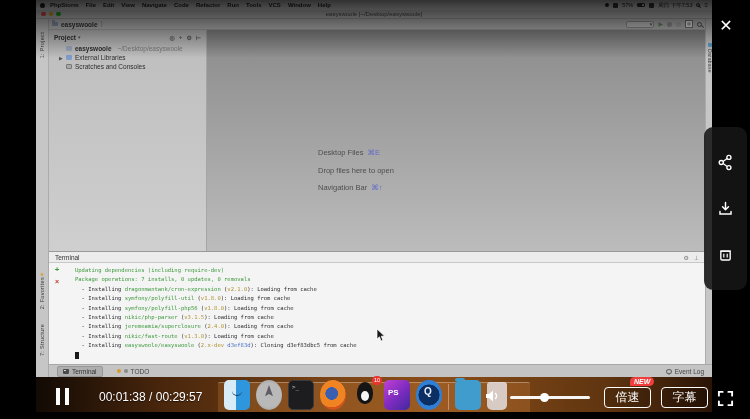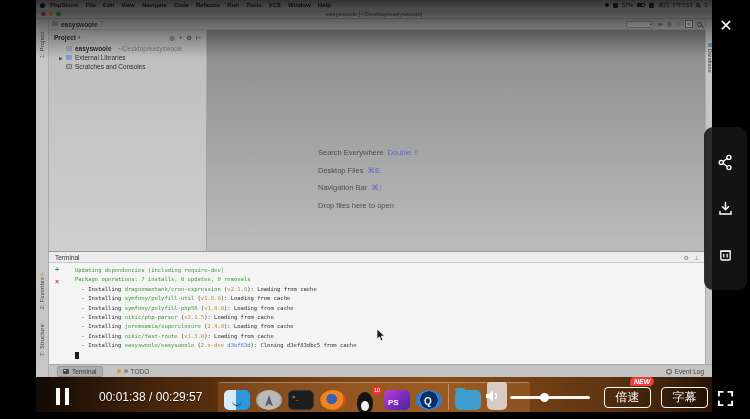--- a/index.html
+++ b/index.html
@@ -99,21 +99,21 @@
   .bb-todo { display:flex; align-items:center; gap:3px; margin-left:14px; color:#444; }
   .todo-dot-a { width:4px; height:4px; border-radius:50%; background:#d89a2b; }
   .todo-dot-b { width:4px; height:4px; border-radius:50%; background:#8a8a8a; }
   .bb-right { margin-left:auto; margin-right:8px; display:flex; align-items:center; gap:3px; color:#444; }
   .bubble { width:6px; height:5px; border:1px solid #666; border-radius:50%; position:relative; }
   .bubble:after { content:""; position:absolute; left:0; bottom:-2px; border-left:2px solid transparent; border-right:2px solid transparent; border-top:2px solid #666; }
 
   
   .desktop { position:absolute; left:0; top:377px; width:676px; height:35px; background:linear-gradient(90deg,#120a04 0%,#47250c 18%,#7c4516 45%,#8a4d18 60%,#5e3410 85%,#2a1406 100%); }
   .dock-band { position:absolute; left:182px; top:5px; width:312px; height:30px; background:rgba(205,130,60,.28); border-top:1px solid rgba(255,255,255,.3); border-radius:2px 2px 0 0; display:flex; align-items:flex-end; gap:6px; padding:2px 6px; }
-  .dock-ic { width:26px; height:20px; border-radius:5px; position:relative; flex:none; }
+  .dock-ic { width:26px; height:30px; border-radius:5px; position:relative; flex:none; }
   .dk-finder { background:linear-gradient(90deg,#d8ecf8 0 45%,#2d96dd 45%); }
   .dk-finder:after { content:""; position:absolute; left:8px; top:8px; width:10px; height:7px; border-bottom:1.5px solid #123a5e; border-radius:0 0 6px 6px; }
   .dk-launchpad { background:radial-gradient(circle,#b9b9b9 0 60%,#8e8e8e); border-radius:50%; }
   .dk-launchpad:after { content:""; position:absolute; left:9px; top:5px; width:8px; height:14px; background:#5d5d63; clip-path:polygon(50% 0,100% 80%,50% 65%,0 80%); }
   .dk-terminal { background:#1d1d1f; border:1px solid #3a3a3a; }
   .dk-terminal:after { content:">_"; position:absolute; left:3px; top:2px; color:#cfcfcf; font-size:6px; font-family:"DejaVu Sans Mono",monospace; }
   .dk-firefox { background:radial-gradient(circle at 45% 45%, #3b5fb0 0 28%, #f08422 30% 62%, #d4531c 64%); border-radius:50%; }
   .dk-qq { background:transparent; }
   .qq-body { position:absolute; left:5px; top:2px; width:16px; height:22px; background:#151515; border-radius:50% 50% 46% 46%; }
   .qq-belly { position:absolute; left:9px; top:11px; width:8px; height:10px; background:#f5f5f5; border-radius:50%; }
@@ -247,24 +247,23 @@
           <div class="tree-row">
             <span class="chev"></span>
             <div class="ic-scr"></div>
             <span>Scratches and Consoles</span>
           </div>
         </div>
     </div>
 
     <div class="editor">
       <div class="shortcuts" id="shortcut-list">
-          <div class="sc-row"><span class="sc-lab">Search Everywhere</span><span class="sc-keys" style="color: rgb(97, 104, 200);">Double ⇧</span></div>
           <div class="sc-row"><span class="sc-lab">Desktop Files</span><span class="sc-keys" style="color: rgb(97, 104, 200);">⌘E</span></div>
+          <div class="sc-row drop-hint">Drop files here to open</div>
           <div class="sc-row"><span class="sc-lab">Navigation Bar</span><span class="sc-keys" style="color: rgb(97, 104, 200);">⌘↑</span></div>
-          <div class="sc-row drop-hint">Drop files here to open</div>
         </div>
     </div>
 
     <div class="rightbar">
       <div class="db-tab">
         <div class="db-dot"></div>
         <div class="vtext-down">Database</div>
       </div>
     </div>
 

